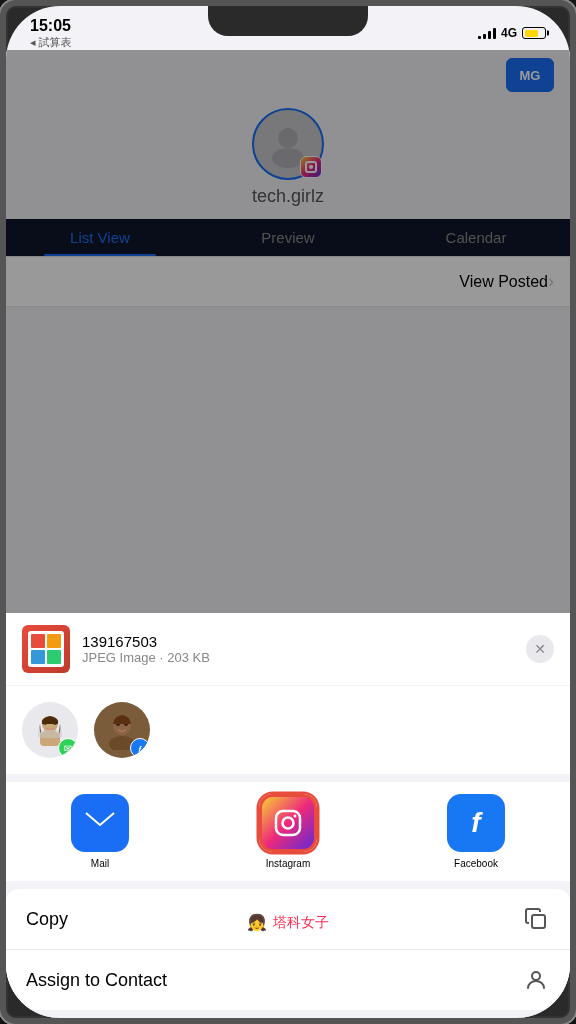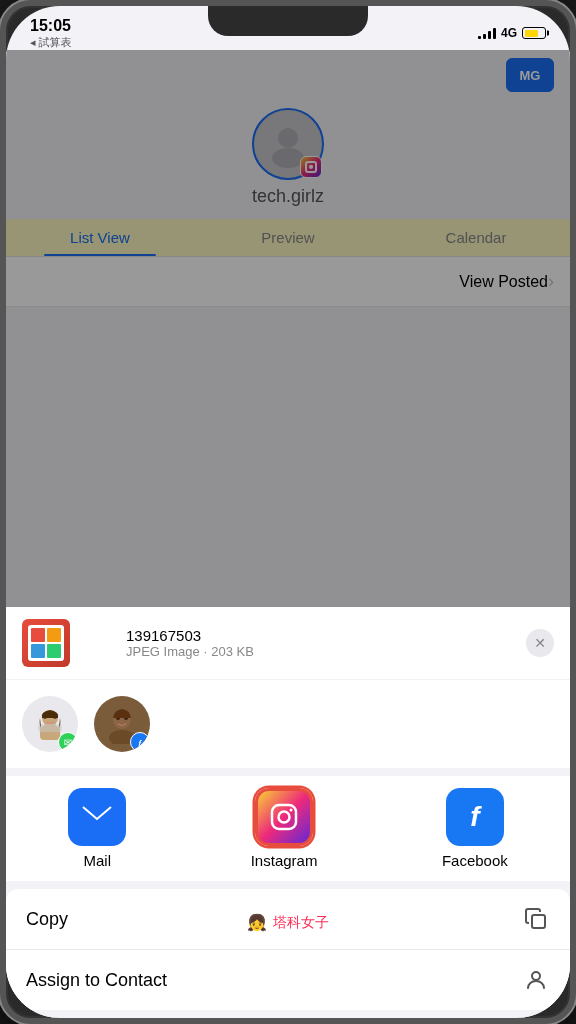--- a/index.html
+++ b/index.html
@@ -10,21 +10,21 @@
       justify-content: center;
       align-items: center;
       min-height: 100vh;
       font-family: -apple-system, BlinkMacSystemFont, 'Helvetica Neue', sans-serif;
     }
 
     .phone-frame {
       width: 576px;
       height: 1024px;
       background: #2a2a2a;
-      border-radius: 31px;
+      border-radius: 16px;
       border: 6px solid #555;
       box-shadow: 0 0 0 2px #888, inset 0 0 0 2px #333, 0 20px 60px rgba(0,0,0,0.8);
       position: relative;
       overflow: hidden;
     }
 
     .phone-screen {
       width: 100%;
       height: 100%;
       background: #f2f2f7;
@@ -243,21 +243,21 @@
 
     .profile-name {
       font-size: 18px;
       color: #555;
       margin-top: 6px;
     }
 
     
     .tabs {
       display: flex;
-      background: #fef9c3;
+      background: #0f172a;
       border-bottom: 1px solid #e0e0e5;
     }
 
     .tab {
       flex: 1;
       text-align: center;
       padding: 10px 0;
       font-size: 15px;
       color: #888;
       position: relative;
@@ -368,21 +368,20 @@
       border-radius: 1px;
     }
 
     .tc1 { background: #e74c3c; }
     .tc2 { background: #f39c12; }
     .tc3 { background: #3498db; }
     .tc4 { background: #2ecc71; }
 
     .file-info {
       flex: 1;
-      margin-left: 44px;
     }
 
     .file-name {
       font-size: 15px;
       font-weight: 500;
       color: #000;
     }
 
     .file-meta {
       font-size: 13px;
@@ -498,21 +497,21 @@
       background: linear-gradient(135deg, #f9ce34 0%, #ee2a7b 50%, #6228d7 100%);
       border: 3px solid #e74c3c;
       box-shadow: 0 0 0 2.5px #e74c3c;
     }
 
     .app-icon-facebook {
       background: #1877f2;
     }
 
     .app-label {
-      font-size: 15px;
+      font-size: 10px;
       color: #000;
     }
 
     
     .action-rows {
       background: white;
       border-radius: 12px;
       margin: 0 0 8px;
       overflow: hidden;
     }

